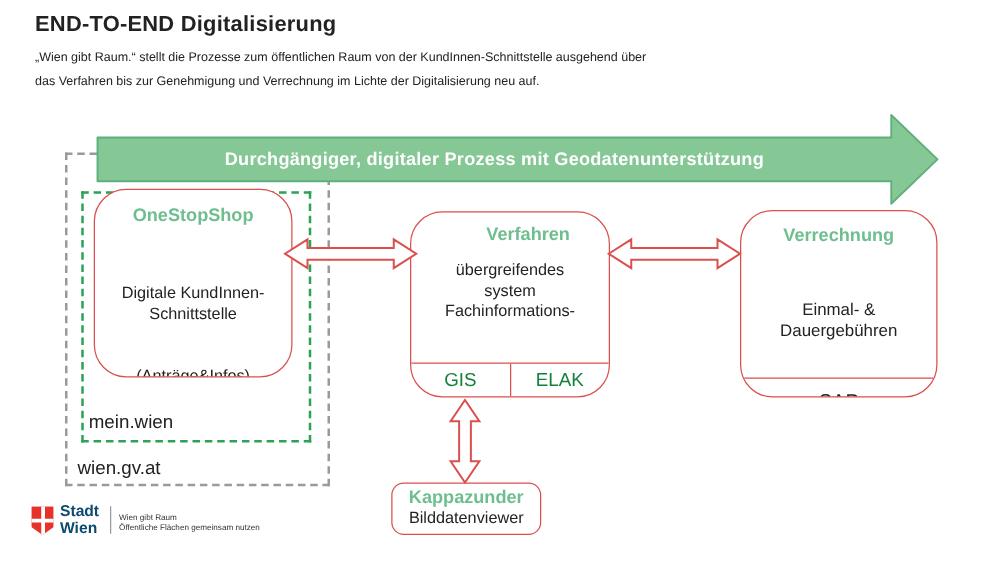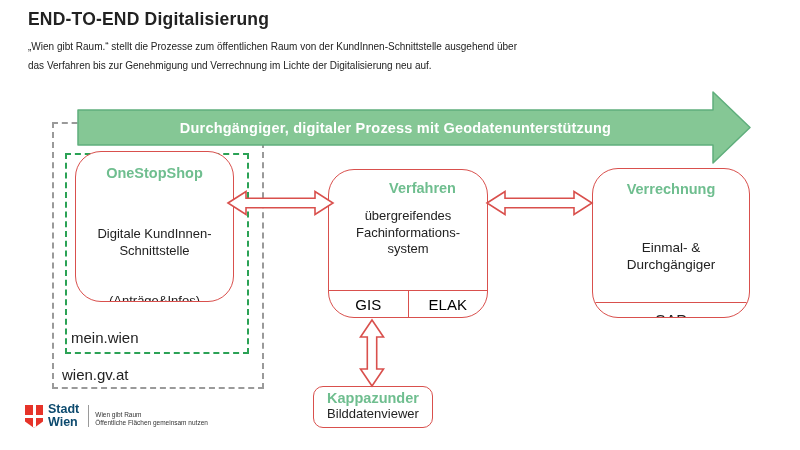--- a/index.html
+++ b/index.html
@@ -47,21 +47,21 @@
 
   .box-verfahren{left:328px;top:169px;width:160px;height:149px;}
   .box-verfahren .node-title{margin-top:10px;margin-left:29px;}
   .box-verfahren .node-text{margin-top:12px;}
   .sub-row{
     margin-top:auto;width:100%;height:27px;border-top:1.5px solid #d9504d;
     display:flex;box-sizing:border-box;
   }
   .sub-cell{
     flex:1;display:flex;align-items:center;justify-content:center;
-    font-size:15px;color:#000000;box-sizing:border-box;
+    font-size:15px;color:#15803d;box-sizing:border-box;
   }
   .sub-cell + .sub-cell{border-left:1.5px solid #d9504d;}
 
   .box-verrechnung{left:592px;top:168px;width:158px;height:150px;gap:29px;}
   .box-verrechnung .node-title{margin-top:12px;}
   .box-verrechnung .node-text{margin-top:13px;font-size:13.5px;line-height:17px;}
   .sap-row{
     margin-top:auto;width:100%;height:56px;border-top:1.5px solid #d9504d;
     display:flex;justify-content:center;box-sizing:border-box;
     font-size:16px;color:#222;padding-top:10px;
@@ -112,34 +112,34 @@
       <div>Digitale KundInnen-</div>
       <div>Schnittstelle</div>
     </div>
     <div class="node-text-paren">(Anträge&amp;Infos)</div>
   </div>
 
   <div class="abs node box-verfahren">
     <div class="node-title">Verfahren</div>
     <div class="node-text">
       <div>übergreifendes</div>
+      <div>system</div>
       <div>Fachinformations-</div>
-      <div>system</div>
     </div>
     <div class="sub-row">
       <div class="sub-cell">GIS</div>
       <div class="sub-cell">ELAK</div>
     </div>
   </div>
 
   <div class="abs node box-verrechnung">
     <div class="node-title">Verrechnung</div>
     <div class="node-text">
       <div>Einmal- &amp;</div>
-      <div>Durchgängiger</div>
+      <div>Dauergebühren</div>
     </div>
     <div class="sap-row">SAP</div>
   </div>
 
   <div class="abs node box-kappazunder">
     <div class="node-title">Kappazunder</div>
     <div class="kz-sub">Bilddatenviewer</div>
   </div>
 
   <svg class="abs svg-layer layer-connectors" viewBox="0 0 800 450">

